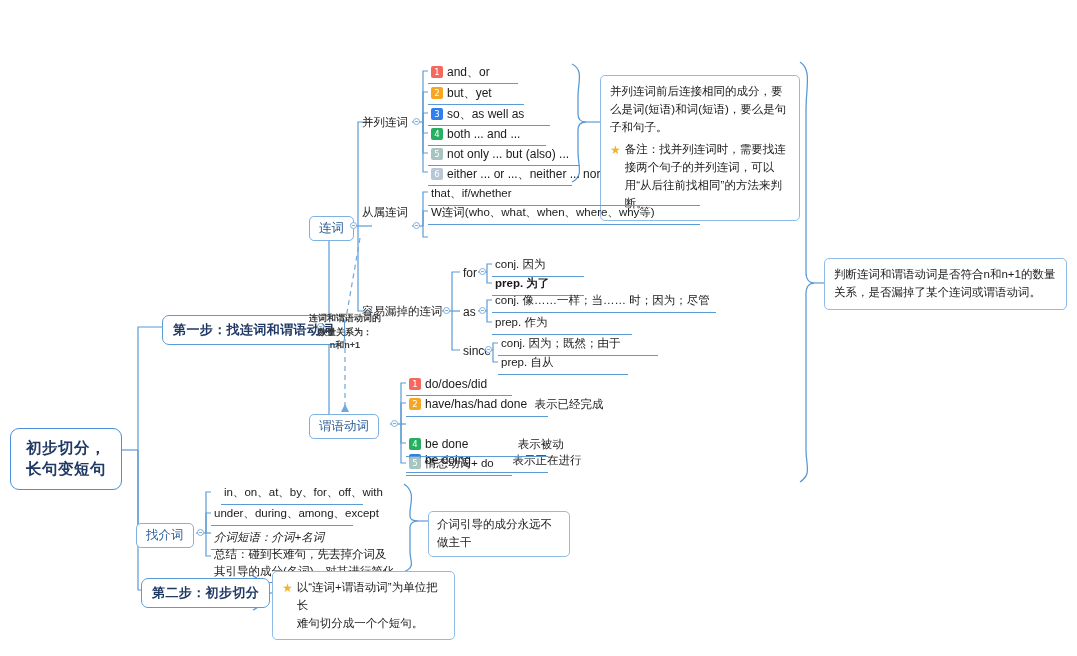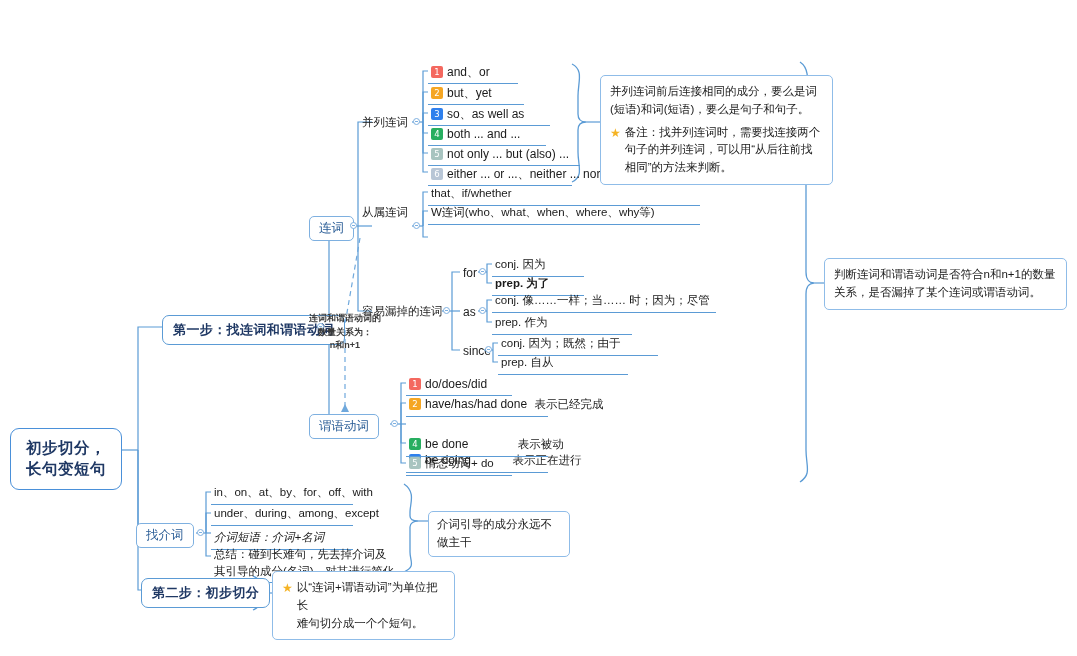--- a/index.html
+++ b/index.html
@@ -259,21 +259,21 @@
   <div class="node leaf" style="left:428px; top:124px; width:118px;">
     <span class="badge" style="background: rgb(39, 174, 96);">4</span><span>both ... and ...</span>
   </div>
   <div class="node leaf" style="left:428px; top:144px; width:152px;">
     <span class="badge" style="background: rgb(168, 196, 192);">5</span><span>not only ... but (also) ...</span>
   </div>
   <div class="node leaf" style="left:428px; top:164px; width:144px;">
     <span class="badge" style="background: rgb(184, 198, 214);">6</span><span>either ... or ...、neither ... nor ...</span>
   </div>
 
-  <div class="node note" style="left:600px; top:75px; width:233px;">
+  <div class="node note" style="left:600px; top:75px; width:200px;">
     <p>并列连词前后连接相同的成分，要么是词(短语)和词(短语)，要么是句子和句子。</p>
     <div class="row">
       <span class="star">★</span>
       <span>备注：找并列连词时，需要找连接两个句子的并列连词，可以用“从后往前找相同”的方法来判断。</span>
     </div>
   </div>
 
   <div class="node plain" style="left:359px; top:204px;">从属连词</div>
   <div class="handle" style="left:413px; top:222px;"></div>
 
@@ -324,21 +324,21 @@
   </div>
   <div class="node leaf cn" style="left:406px; top:454px; width:106px;">
     <span class="badge" style="background: rgb(168, 196, 192);">5</span><span>情态动词+ do</span>
   </div>
 
   <div class="node note" style="left:824px; top:258px; width:243px;">判断连词和谓语动词是否符合n和n+1的数量关系，是否漏掉了某个连词或谓语动词。</div>
 
   <div class="node boxed" style="left:136px; top:523px;">找介词</div>
   <div class="handle" style="left:197px; top:529px;"></div>
 
-  <div class="node leaf small" style="left:211px; top:483px; width:142px;">in、on、at、by、for、off、with</div>
+  <div class="node leaf small" style="left:221px; top:483px; width:142px;">in、on、at、by、for、off、with</div>
   <div class="node leaf small" style="left:211px; top:504px; width:142px;">under、during、among、except</div>
   <div class="node leaf small" style="left:211px; top:528px; width:142px;font-style:italic;">介词短语：介词+名词</div>
   <div class="node leaf small wrap" style="left:211px; top:544px; width:190px;">总结：碰到长难句，先去掉介词及其引导的成分(名词)，对其进行简化</div>
 
   <div class="node note" style="left:428px; top:511px; width:142px; padding:4px 8px;">介词引导的成分永远不做主干</div>
 
   <div class="node step" style="left:141px; top:578px;">第二步：初步切分</div>
 
   <div class="node note" style="left:272px; top:571px; width:183px;">
     <div class="row">

